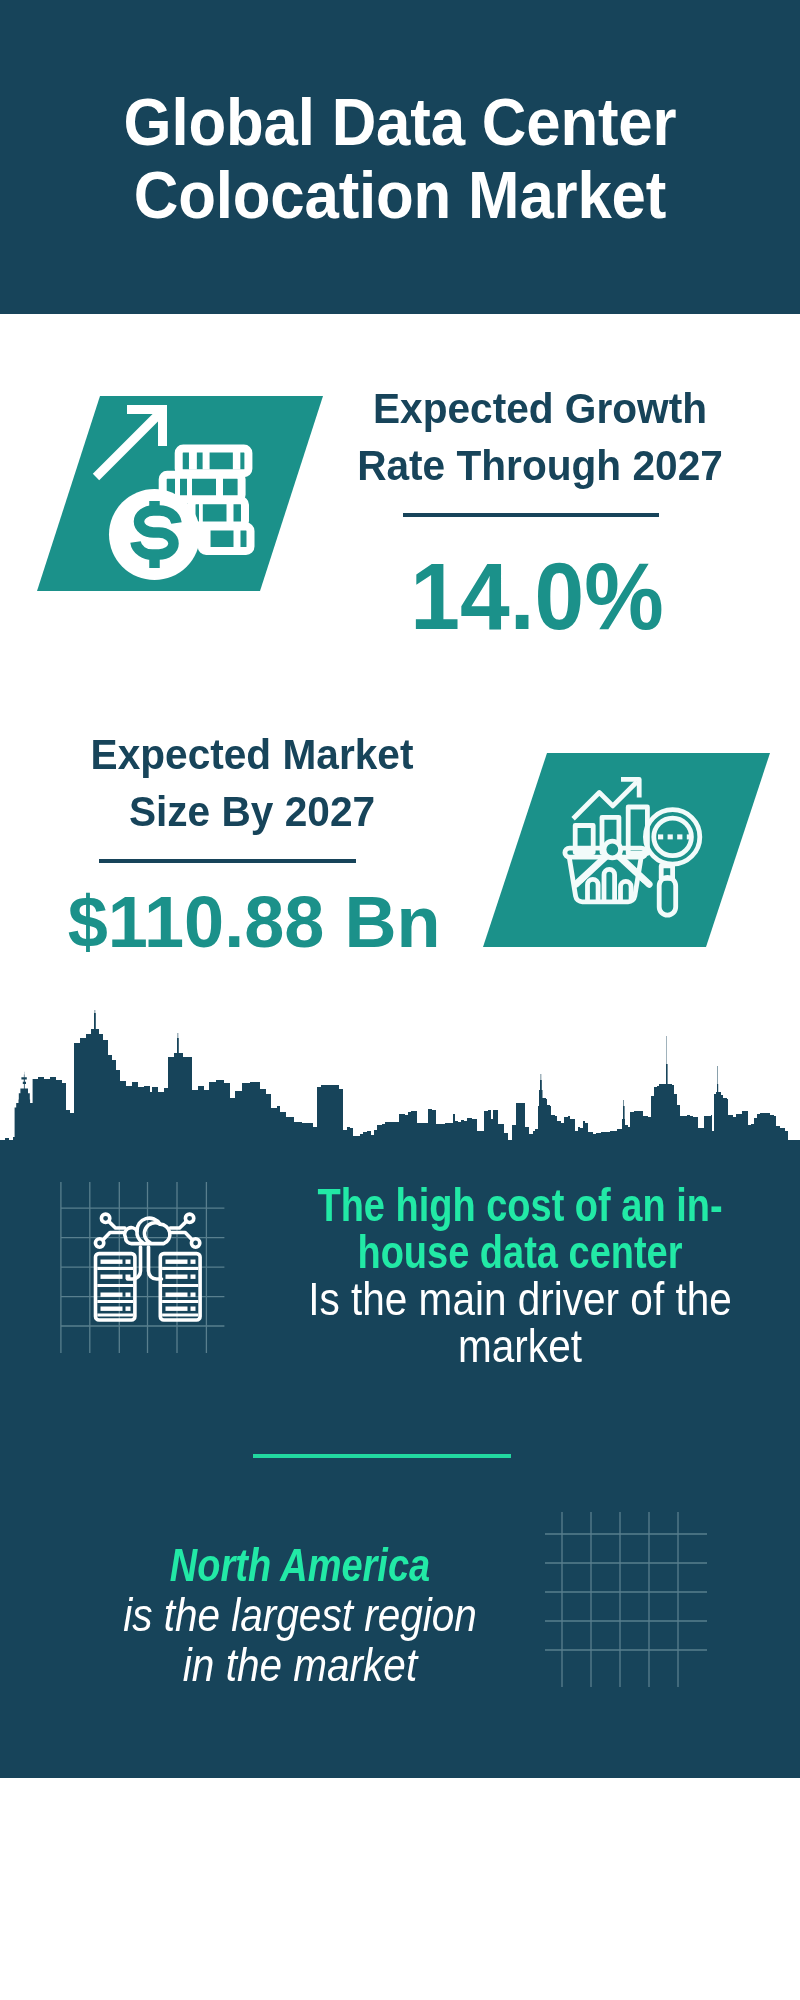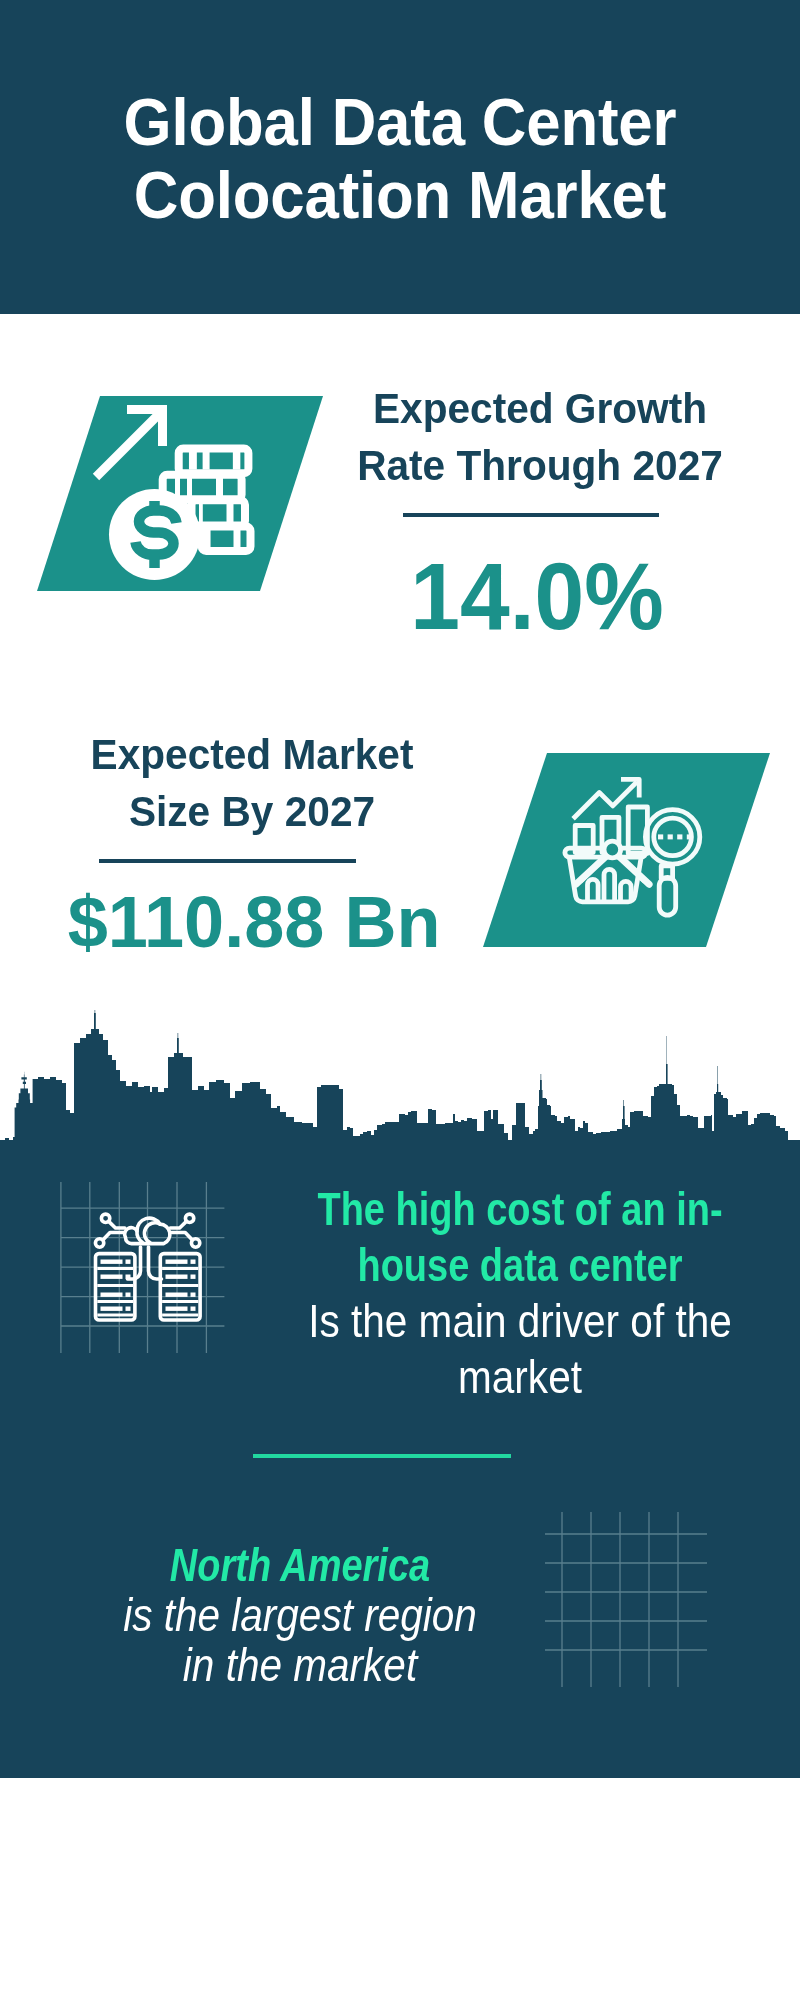--- a/index.html
+++ b/index.html
@@ -22,21 +22,21 @@
   .stat-val > span{display:inline-block;transform:scaleX(0.953);}
   .stat-val-2{font-size:72.4px;line-height:74px;}
   .stat-val-2 > span{transform:scaleX(0.996);}
 
   
   .darkband{position:absolute;left:0;top:1140px;width:800px;height:638px;background:#17445a;}
   .skyline{position:absolute;left:0;top:1010px;width:800px;height:150px;display:block;}
 
   
   .grid-ico{position:absolute;}
-  .msg{position:absolute;text-align:center;line-height:56px;font-size:45.6px;color:#ffffff;}
+  .msg{position:absolute;text-align:center;line-height:47px;font-size:45.6px;color:#ffffff;}
   .msg .hl{color:#22e9a6;font-weight:700;transform:scaleX(0.833);}
   .msg .sub{font-weight:400;transform:scaleX(0.889);}
   .sep{position:absolute;height:4px;background:#22d8a0;}
   .msg2{line-height:50px;}
 </style>
 </head>
 <body>
 
 <div class="page">
 

